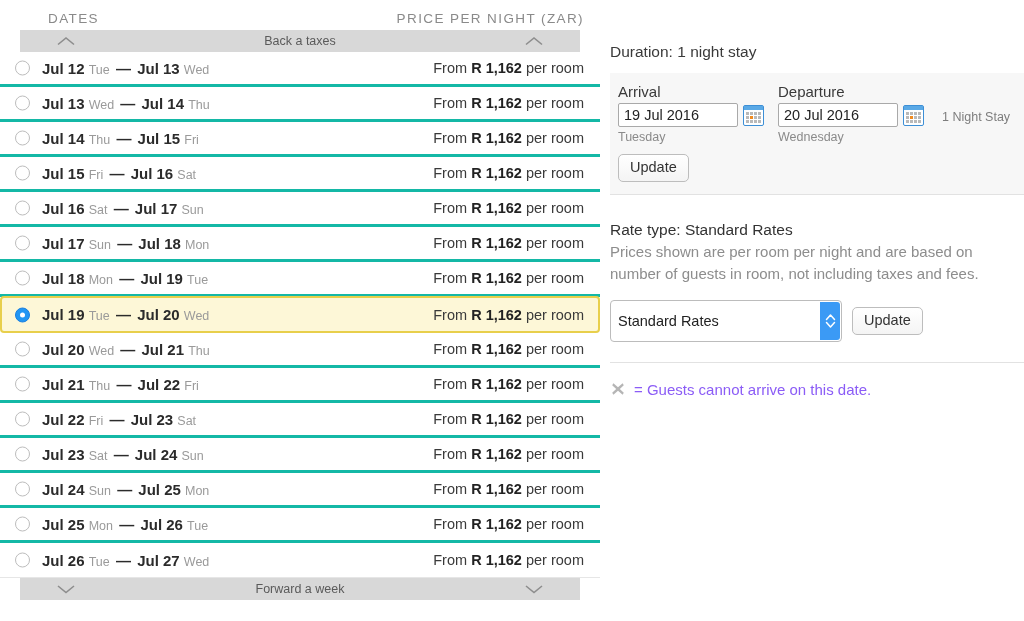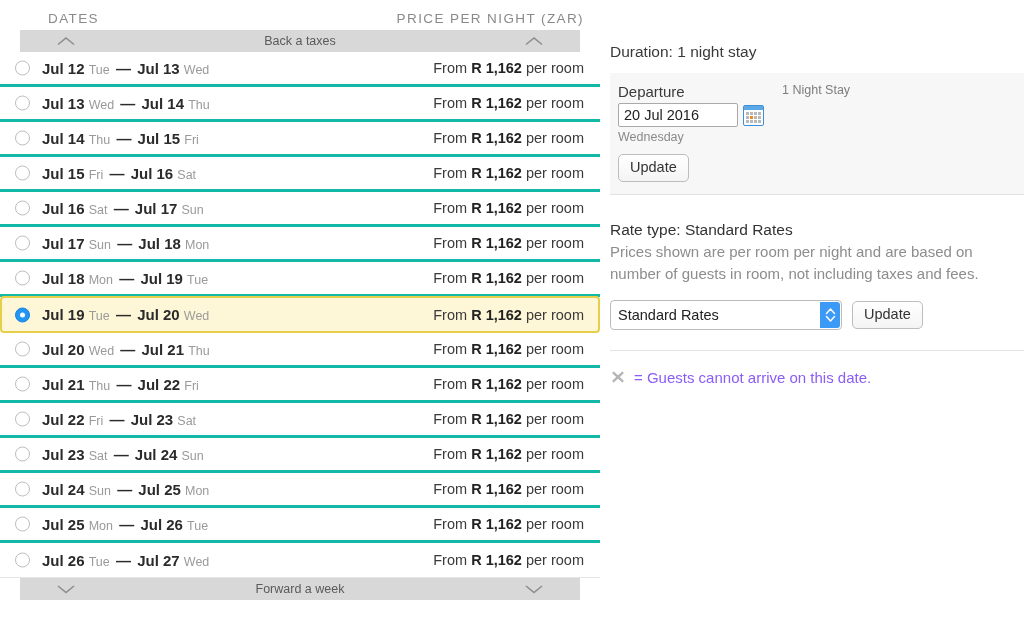--- a/index.html
+++ b/index.html
@@ -231,20 +231,21 @@
   }
   .cal-icon .cal-grid i.hot { background: #f08a1e; }
   .df-dow {
     font-size: 12.5px;
     color: #8a8a8a;
     margin-top: 3px;
   }
   .nights-note {
     font-size: 12.5px;
     color: #7d7d7d;
+    margin-top: 27px;
     margin-left: 4px;
     white-space: nowrap;
   }
   .btn {
     display: inline-block;
     font-family: "Liberation Sans", sans-serif;
     font-size: 14.5px;
     color: #333333;
     background: linear-gradient(#ffffff, #f4f4f4);
     border: 1px solid #bdbdbd;
@@ -268,21 +269,21 @@
     width: 414px;
   }
   .rate-controls {
     display: flex;
     align-items: center;
     margin-top: 14px;
   }
   .select-wrap {
     position: relative;
     width: 232px;
-    height: 30px;
+    height: 42px;
     border: 1px solid #bcbcbc;
     border-radius: 4px;
     background: #ffffff;
     box-sizing: border-box;
     display: flex;
     align-items: center;
     cursor: pointer;
   }
   .select-wrap .sel-text {
     font-size: 14.5px;
@@ -448,20 +449,44 @@
 
   </div>
 
   <div class="right-panel">
 
     <div class="duration-line">Duration: 1 night stay</div>
 
     <div class="date-box">
       <div class="df-row">
 
+        <div class="df-group">
+          <div class="df-label">Arrival</div>
+          <div class="df-inputline">
+            <input class="df-input" type="text" value="19 Jul 2016" style="">
+            <span class="cal-icon">
+              <span class="cal-top"></span>
+              <span class="cal-grid">
+                  <i></i>
+                  <i></i>
+                  <i></i>
+                  <i></i>
+                  <i></i>
+                  <i class="hot"></i>
+                  <i></i>
+                  <i></i>
+                  <i></i>
+                  <i></i>
+                  <i></i>
+                  <i></i>
+                </span>
+            </span>
+          </div>
+          <div class="df-dow">Tuesday</div>
+        </div>
 
         <div class="df-group">
           <div class="df-label">Departure</div>
           <div class="df-inputline">
             <input class="df-input" type="text" value="20 Jul 2016" style="">
             <span class="cal-icon">
               <span class="cal-top"></span>
               <span class="cal-grid">
                   <i></i>
                   <i></i>

